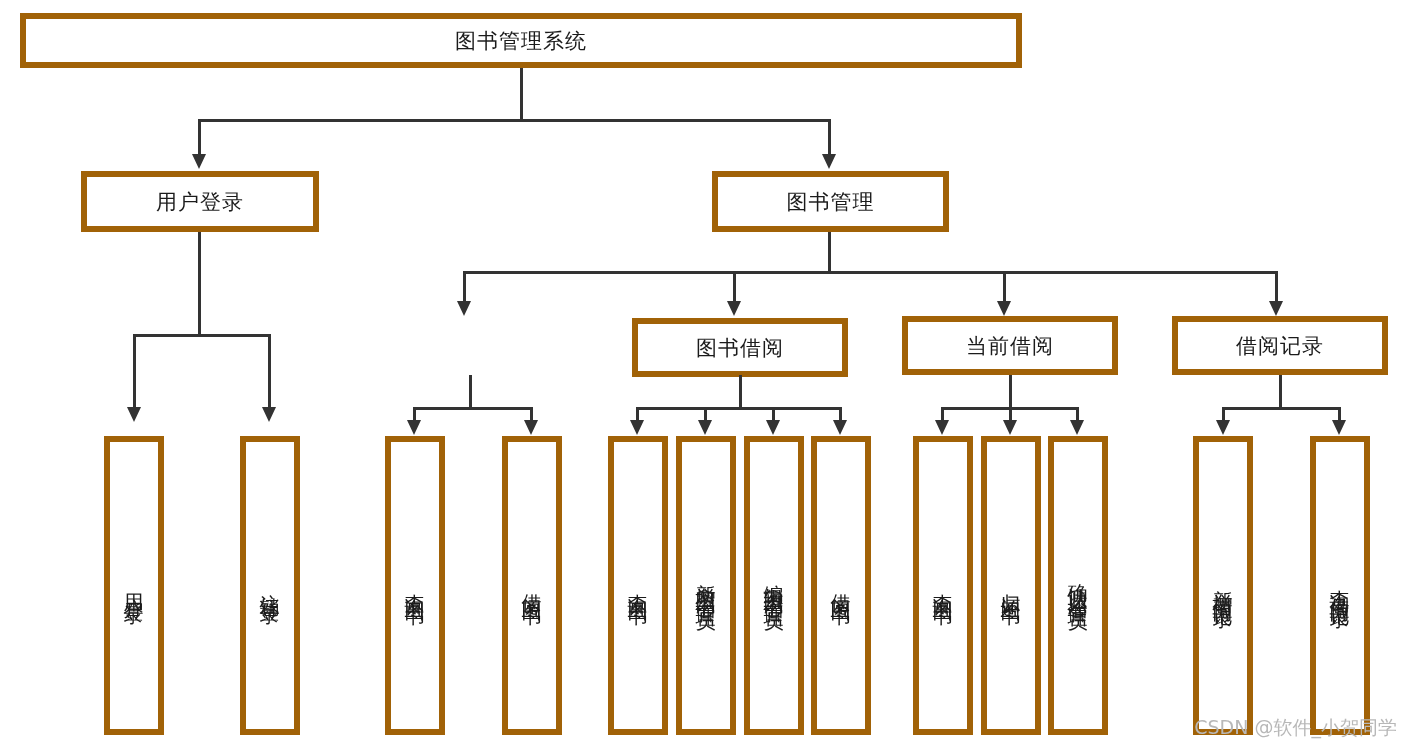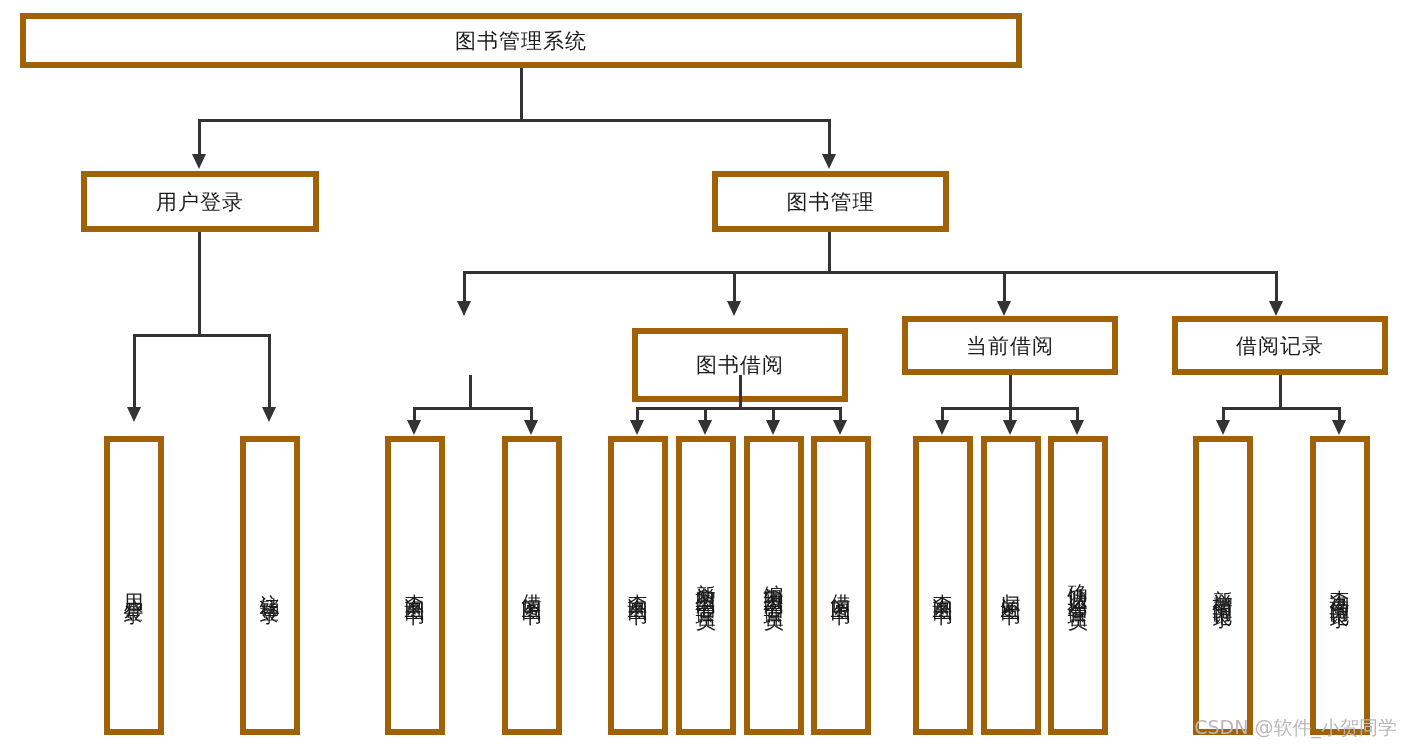--- a/index.html
+++ b/index.html
@@ -117,21 +117,21 @@
 
   <div class="ln vt" style="left:733px; top:271px; width:3px; height:32px;"></div>
   <div class="arrow" style="left:727px; top:301px;"></div>
 
   <div class="ln vt" style="left:1003px; top:271px; width:3px; height:32px;"></div>
   <div class="arrow" style="left:997px; top:301px;"></div>
 
   <div class="ln vt" style="left:1275px; top:271px; width:3px; height:32px;"></div>
   <div class="arrow" style="left:1269px; top:301px;"></div>
 
-  <div class="node h" style="left:632px; top:328px; width:216px; height:74px;">
+  <div class="node h" style="left:632px; top:318px; width:216px; height:59px;">
     <span class="lbl">图书借阅</span>
   </div>
   <div class="node h" style="left:902px; top:316px; width:216px; height:59px;">
     <span class="lbl">当前借阅</span>
   </div>
   <div class="node h" style="left:1172px; top:316px; width:216px; height:59px;">
     <span class="lbl">借阅记录</span>
   </div>
 
   <div class="ln vt" style="left:469px; top:375px; width:3px; height:34px;"></div>

